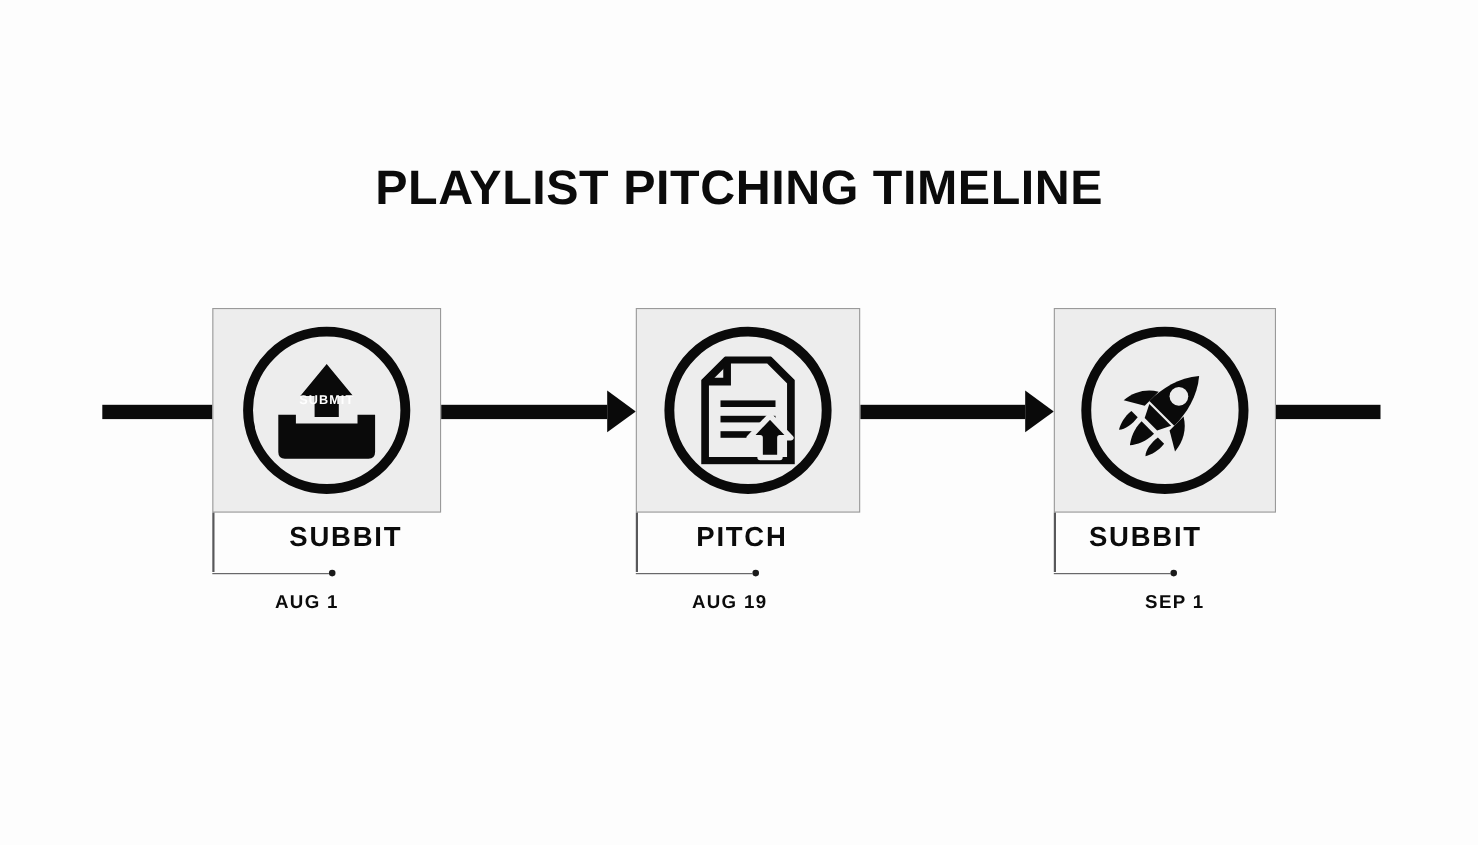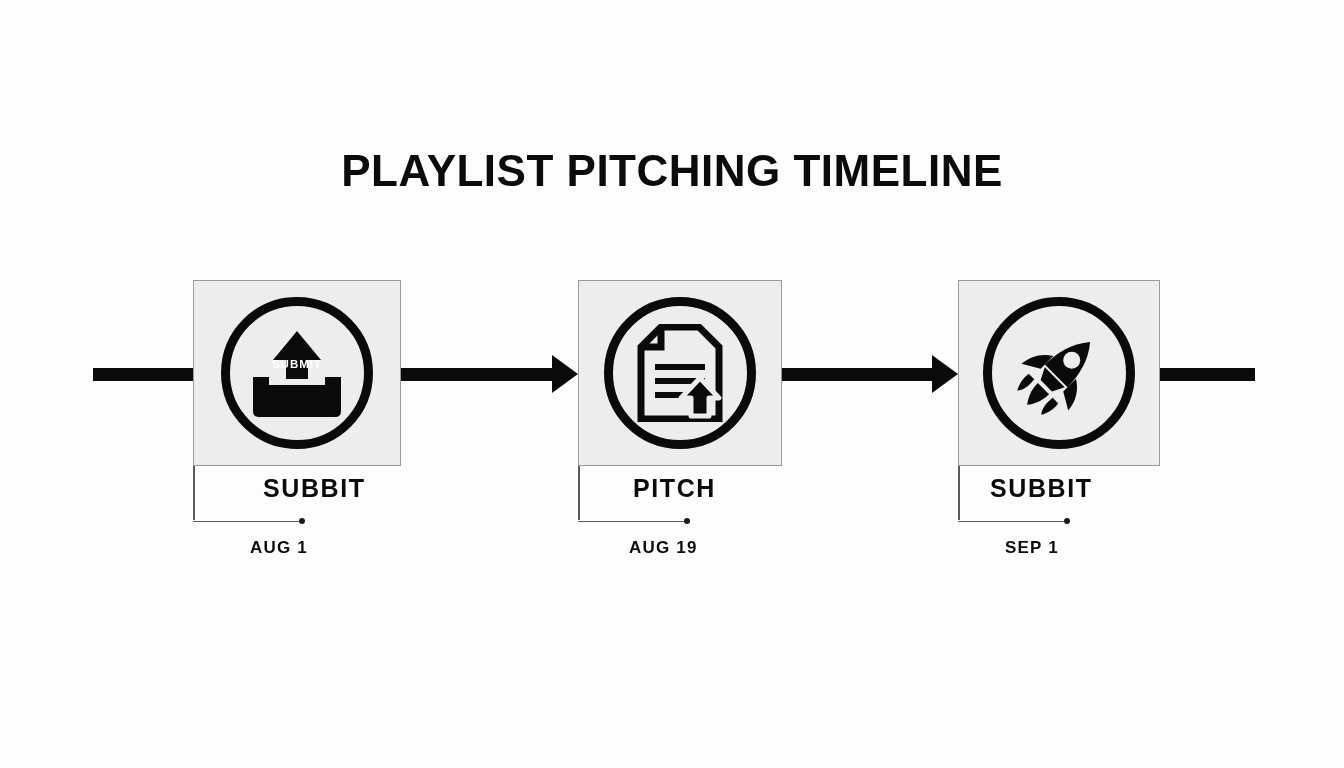--- a/index.html
+++ b/index.html
@@ -161,21 +161,21 @@
     top: 538px;
     font-size: 17px;
     font-weight: 700;
     letter-spacing: 1.2px;
     color: #0b0b0b;
     white-space: nowrap;
     font-family: "Liberation Sans", sans-serif;
   }
   .date-1 { left: 250px; }
   .date-2 { left: 629px; }
-  .date-3 { left: 1005px; }
+  .date-3 { left: 1041px; }
 
   .submit-word {
     position: absolute;
     left: 0;
     right: 0;
     top: 52px;
     text-align: center;
     font-size: 11.5px;
     font-weight: 700;
     letter-spacing: 1px;

